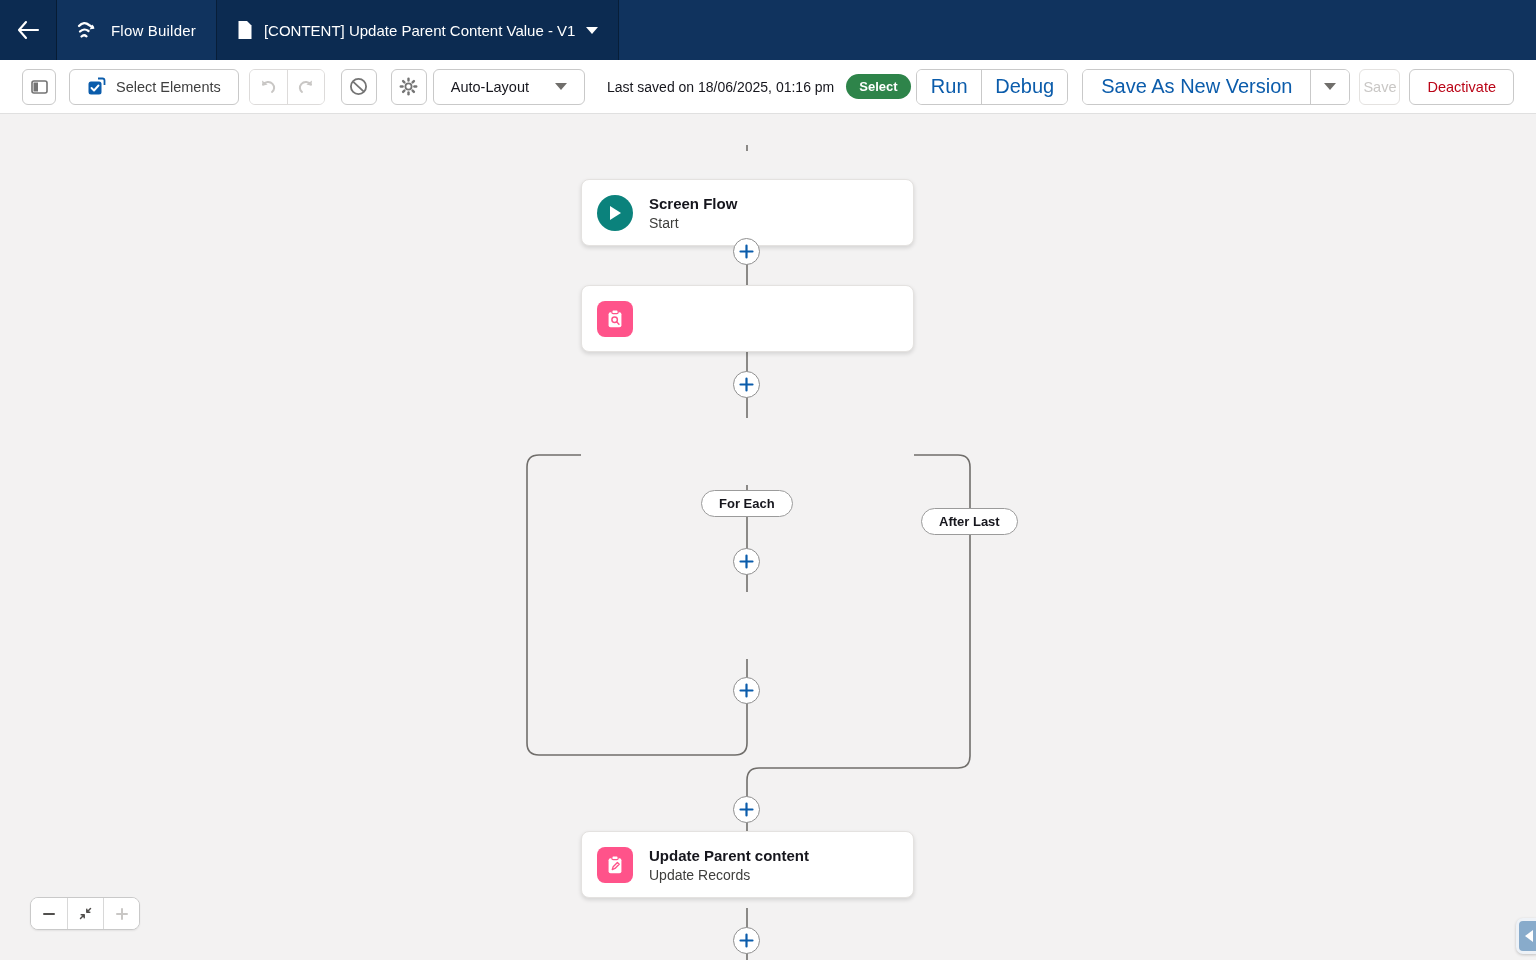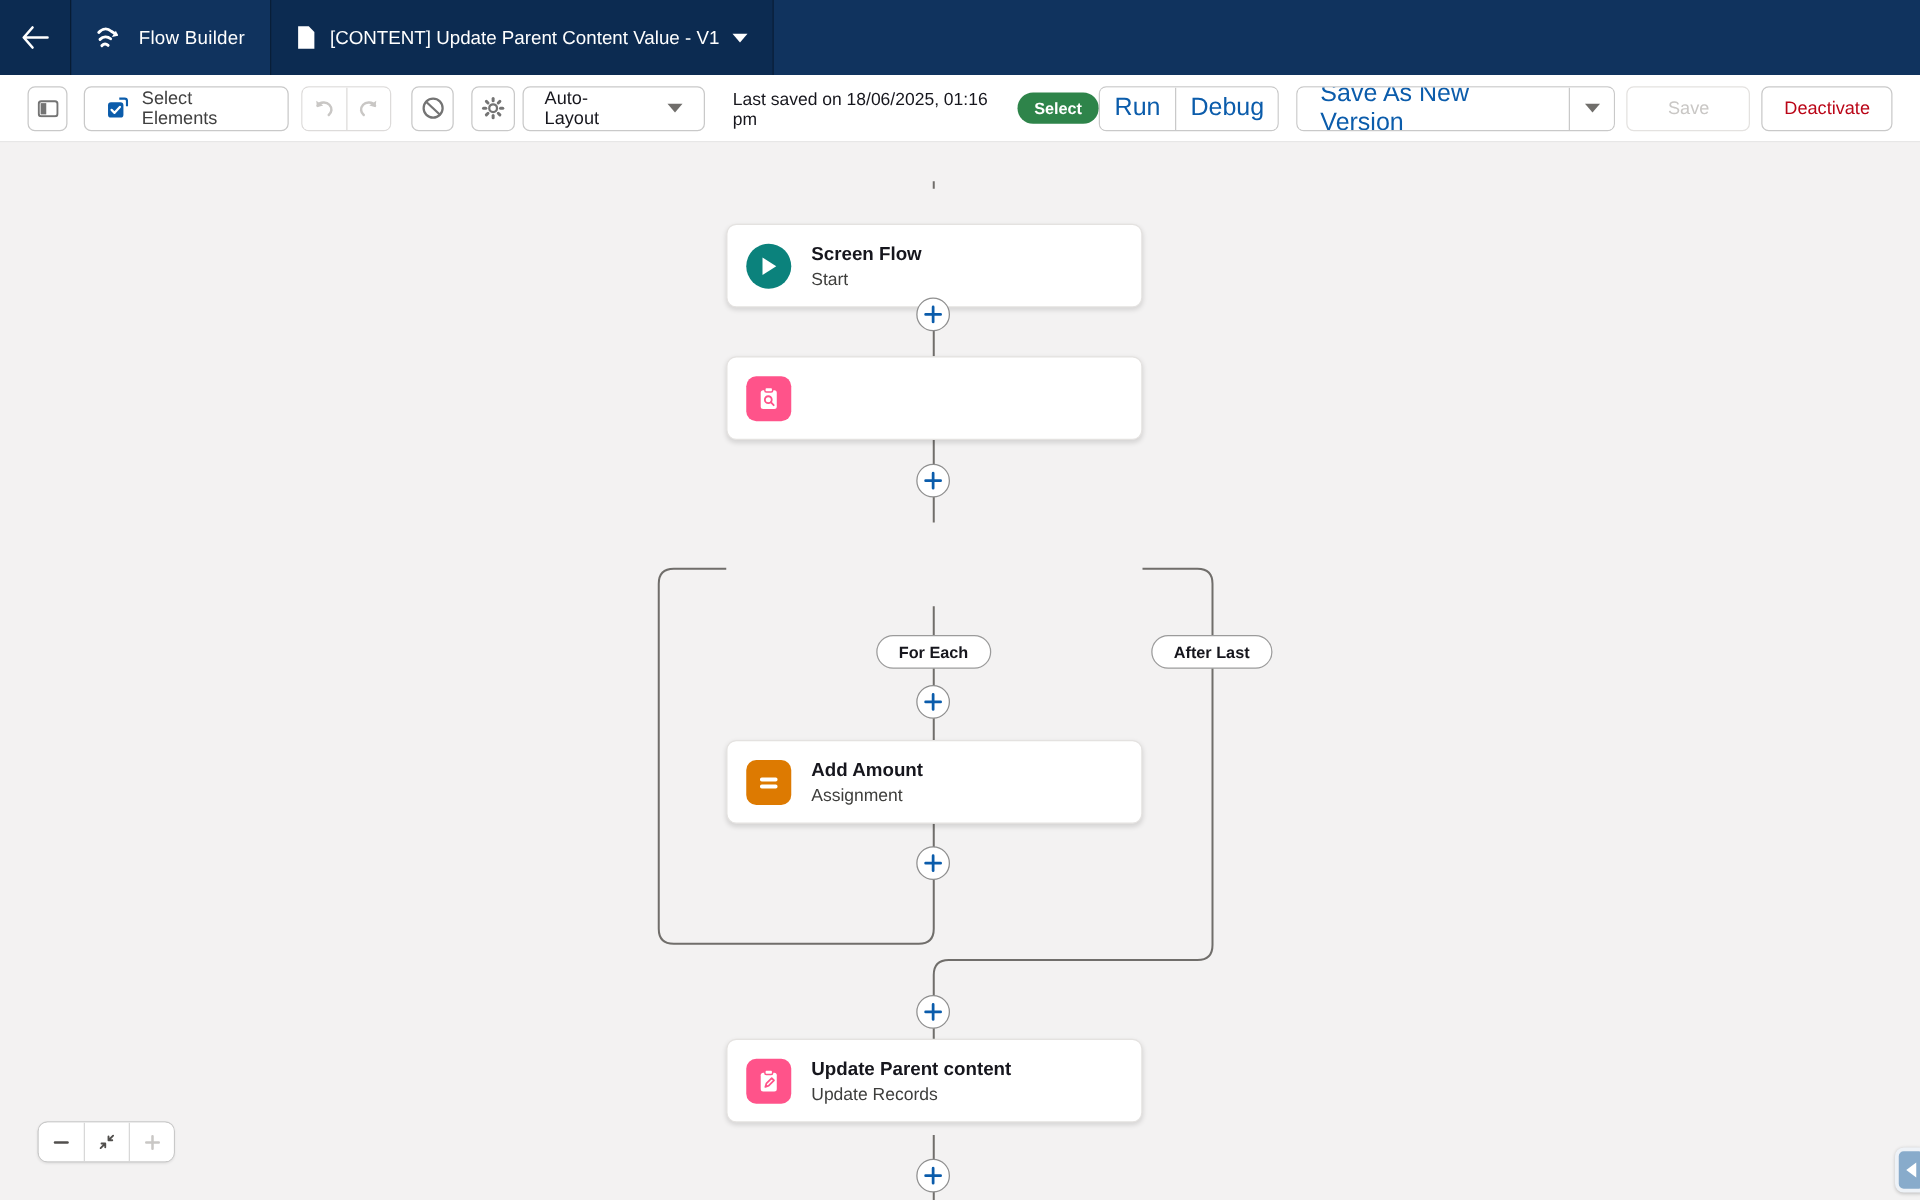--- a/index.html
+++ b/index.html
@@ -166,39 +166,39 @@
   <div class="btn-group">
     <div class="seg" style="width:64px;color:#0b5cab;">Run</div>
     <div class="seg" style="width:86px;color:#0b5cab;">Debug</div>
   </div>
   <div class="btn-group" style="margin-left:14px;">
     <div class="seg" style="padding:0 18px;color:#0b5cab;">Save As New Version</div>
     <div class="seg" style="width:39px;">
       <span style="width:0;height:0;border-left:6px solid transparent;border-right:6px solid transparent;border-top:7px solid #706e6b;"></span>
     </div>
   </div>
-  <div class="tbtn disabled" style="margin-left:9px; padding:0 32px;">Save</div>
+  <div class="tbtn disabled" style="margin-left:9px; padding:0 3px;">Save</div>
   <div class="tbtn red" style="margin-left:9px; padding:0 17px;">Deactivate</div>
 </div>
 
 <div class="canvas">
 
   <svg class="connectors" width="1536" height="846">
     <g fill="none" stroke="#706e6b" stroke-width="1.6">
       <path d="M747 31 L747 37"></path>
       <path d="M747 104 L747 171"></path>
       <path d="M747 238 L747 304"></path>
       <path d="M747 371 L747 478"></path>
       <path d="M747 545 L747 629 Q747 641 735 641 L539 641 Q527 641 527 629 L527 353 Q527 341 539 341 L581 341"></path>
       <path d="M914 341 L958 341 Q970 341 970 353 L970 642 Q970 654 958 654 L759 654 Q747 654 747 666 L747 727"></path>
       <path d="M747 794 L747 846"></path>
     </g>
   </svg>
 
-  <div class="pill" style="left:701px; top:394px;">
+  <div class="pill" style="left:701px; top:376px;">
     <span>For Each</span>
   </div>
   <div class="pill" style="left:921px; top:394px;">
     <span>After Last</span>
   </div>
 
   <div class="node" style="top:37px;margin-top:28px;">
     <div class="node-ic circle" style="background:#0b827c;">
       <svg width="14" height="16" viewBox="0 0 14 16">
           <path d="M2 1 L13 8 L2 15 Z" fill="#fff"></path>
@@ -215,32 +215,20 @@
       <svg width="22" height="22" viewBox="0 0 24 24">
         <rect x="5" y="4.5" width="14" height="16.5" rx="2.2" fill="#fff"></rect>
         <rect x="8.6" y="2.2" width="6.8" height="4" rx="1.3" fill="#fff" stroke="#ff538a" stroke-width="1.3"></rect>
         <circle cx="11.6" cy="12.8" r="3" fill="none" stroke="#ff538a" stroke-width="1.6"></circle>
         <path d="M13.8 15 L16.3 17.6" stroke="#ff538a" stroke-width="1.6" stroke-linecap="round"></path>
       </svg>
     </div>
   </div>
 
 
-  <div class="node" style="top:478px;">
-    <div class="node-ic" style="background:#dd7a01;">
-      <svg width="20" height="20" viewBox="0 0 20 20">
-        <rect x="3" y="6" width="14" height="3.2" rx="1.4" fill="#fff"></rect>
-        <rect x="3" y="11.5" width="14" height="3.2" rx="1.4" fill="#fff"></rect>
-      </svg>
-    </div>
-    <div>
-      <div class="node-title">Add Amount</div>
-      <div class="node-sub">Assignment</div>
-    </div>
-  </div>
 
   <div class="node" style="top:717px;">
     <div class="node-ic" style="background:#ff538a;">
       <svg width="22" height="22" viewBox="0 0 24 24">
         <rect x="5" y="4.5" width="14" height="16.5" rx="2.2" fill="#fff"></rect>
         <rect x="8.6" y="2.2" width="6.8" height="4" rx="1.3" fill="#fff" stroke="#ff538a" stroke-width="1.3"></rect>
         <path d="M9 17 L10 13.8 L14.6 9.2 L16.6 11.2 L12 15.8 Z" fill="none" stroke="#ff538a" stroke-width="1.5" stroke-linejoin="round"></path>
       </svg>
     </div>
     <div>

